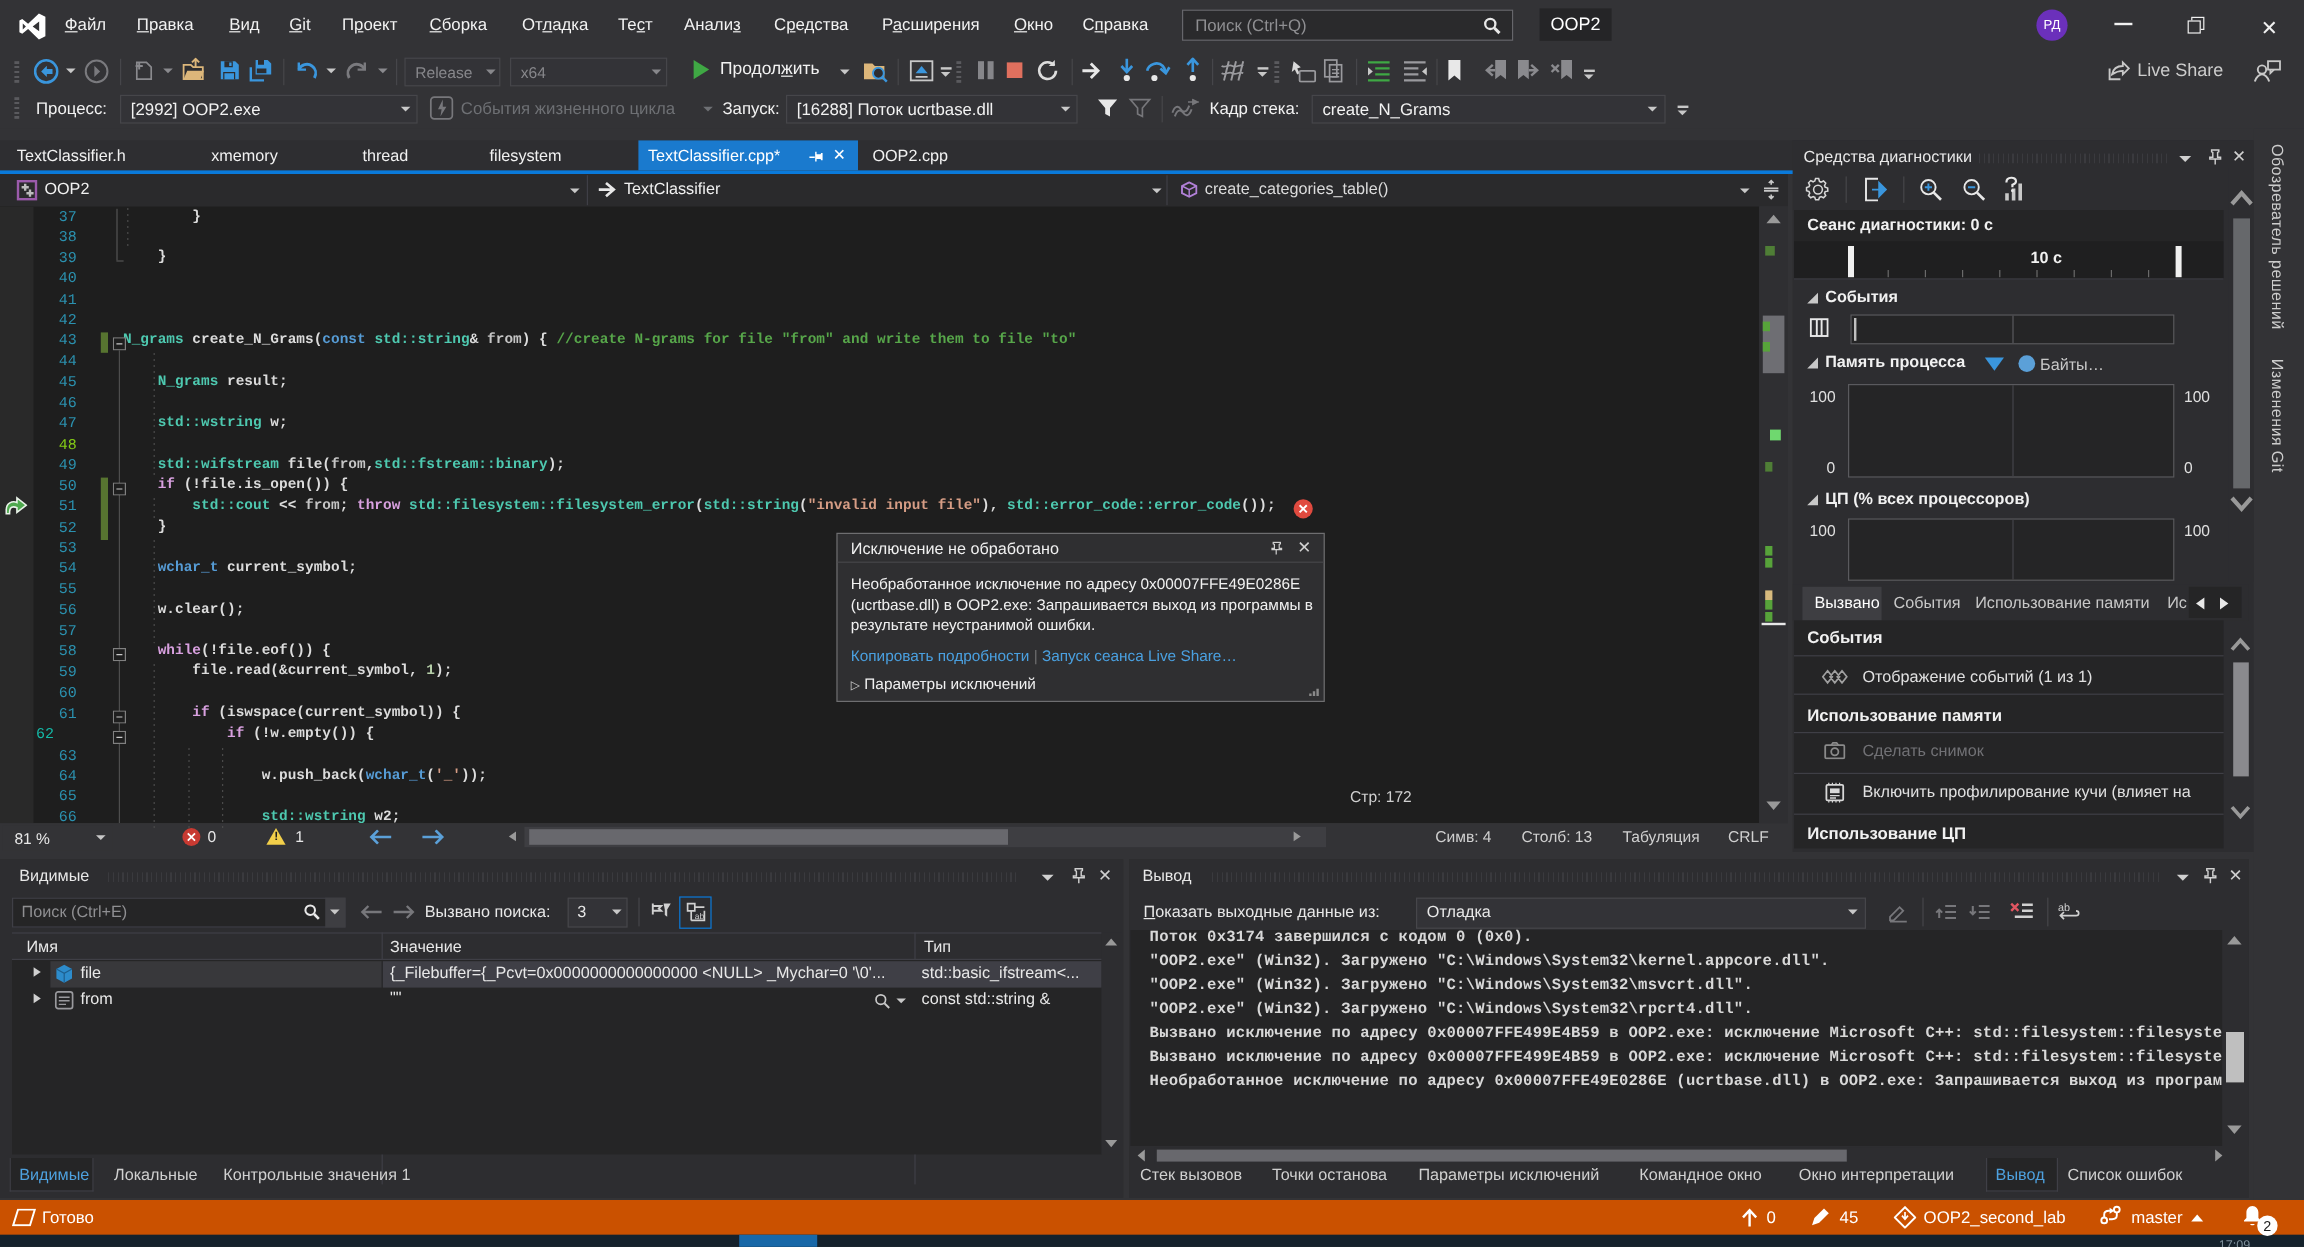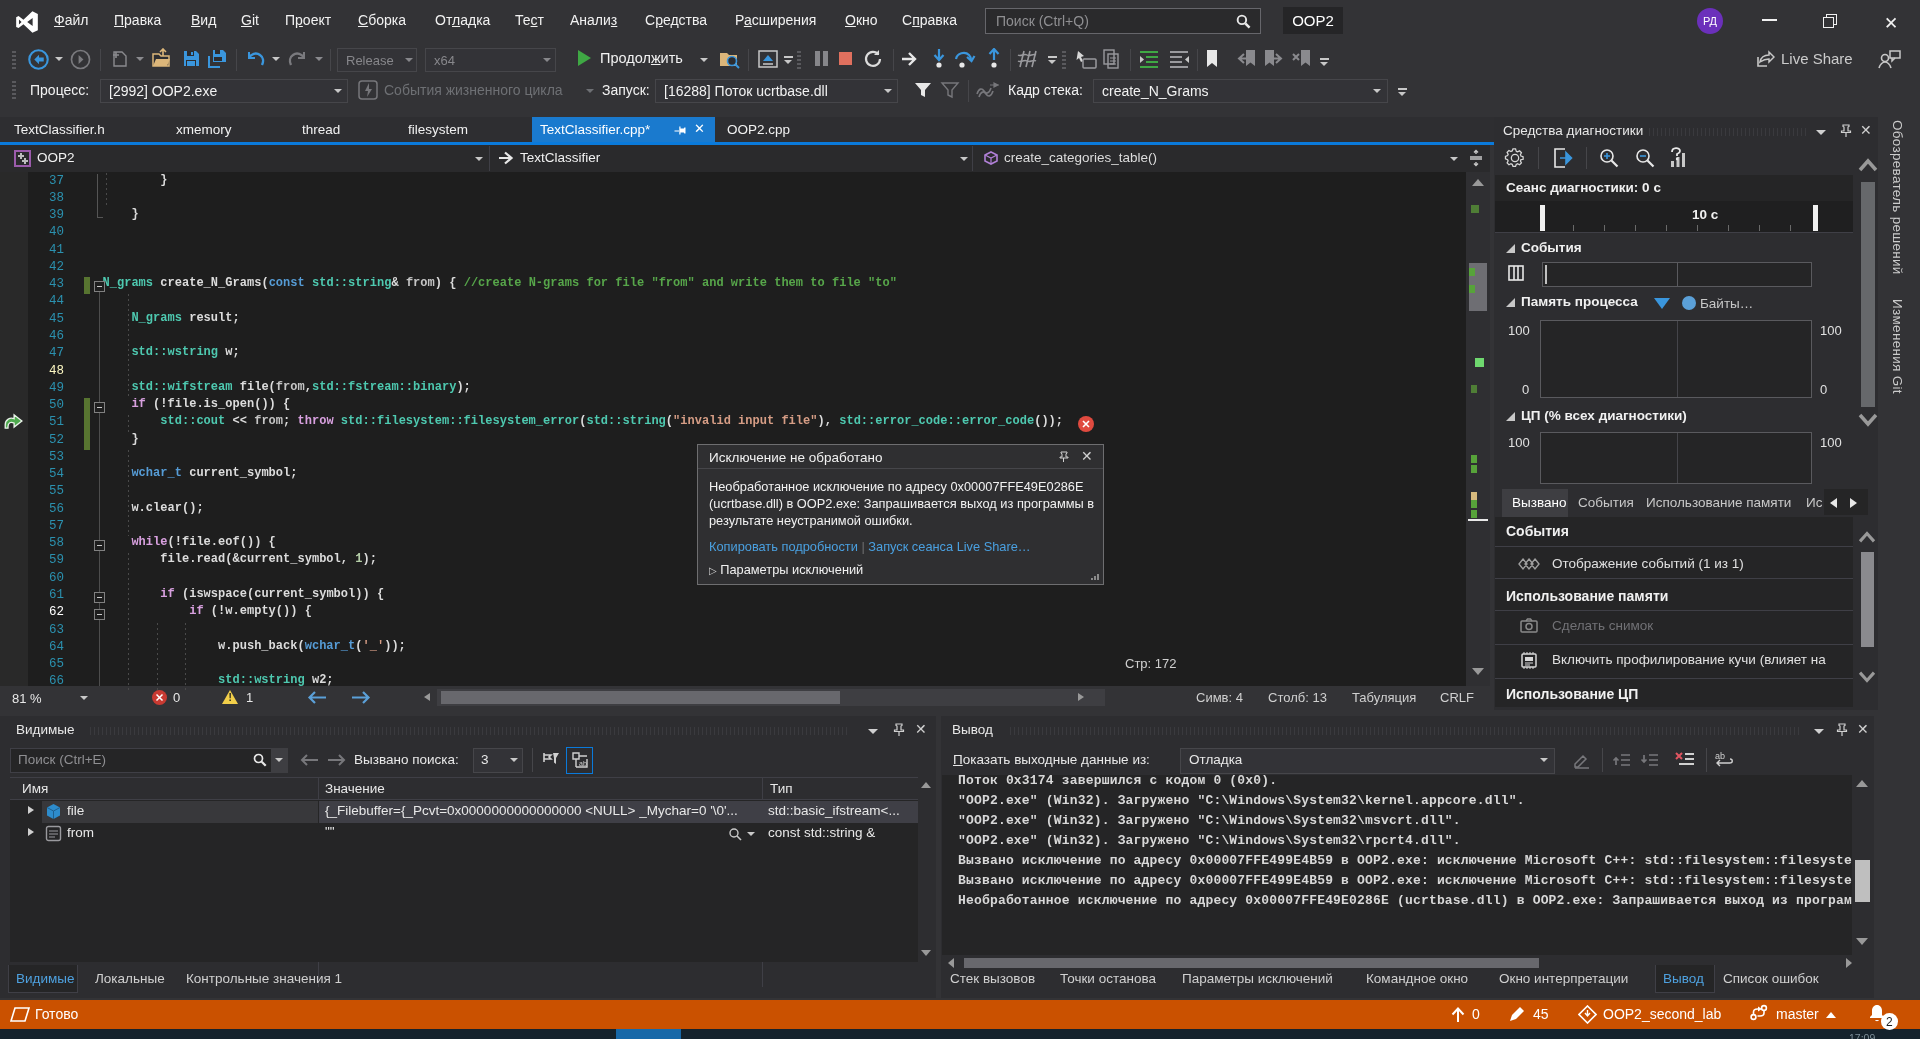--- a/index.html
+++ b/index.html
@@ -320,35 +320,35 @@
 <div class="ab mono" style="left:30px;top:190.8px;width:34px;text-align:right;font-size:12.5px;color:#2b91af">38</div>
 <div class="ab mono" style="left:30px;top:208.0px;width:34px;text-align:right;font-size:12.5px;color:#2b91af">39</div>
 <div class="ab mono" style="left:30px;top:225.3px;width:34px;text-align:right;font-size:12.5px;color:#2b91af">40</div>
 <div class="ab mono" style="left:30px;top:242.6px;width:34px;text-align:right;font-size:12.5px;color:#2b91af">41</div>
 <div class="ab mono" style="left:30px;top:259.9px;width:34px;text-align:right;font-size:12.5px;color:#2b91af">42</div>
 <div class="ab mono" style="left:30px;top:277.1px;width:34px;text-align:right;font-size:12.5px;color:#2b91af">43</div>
 <div class="ab mono" style="left:30px;top:294.4px;width:34px;text-align:right;font-size:12.5px;color:#2b91af">44</div>
 <div class="ab mono" style="left:30px;top:311.7px;width:34px;text-align:right;font-size:12.5px;color:#2b91af">45</div>
 <div class="ab mono" style="left:30px;top:328.9px;width:34px;text-align:right;font-size:12.5px;color:#2b91af">46</div>
 <div class="ab mono" style="left:30px;top:346.2px;width:34px;text-align:right;font-size:12.5px;color:#2b91af">47</div>
-<div class="ab mono" style="left:30px;top:363.5px;width:34px;text-align:right;font-size:12.5px;color:#fef9c3">48</div>
+<div class="ab mono" style="left:30px;top:363.5px;width:34px;text-align:right;font-size:12.5px;color:#84cc16">48</div>
 <div class="ab mono" style="left:30px;top:380.7px;width:34px;text-align:right;font-size:12.5px;color:#2b91af">49</div>
 <div class="ab mono" style="left:30px;top:398.0px;width:34px;text-align:right;font-size:12.5px;color:#2b91af">50</div>
 <div class="ab mono" style="left:30px;top:415.3px;width:34px;text-align:right;font-size:12.5px;color:#2b91af">51</div>
 <div class="ab mono" style="left:30px;top:432.6px;width:34px;text-align:right;font-size:12.5px;color:#2b91af">52</div>
 <div class="ab mono" style="left:30px;top:449.8px;width:34px;text-align:right;font-size:12.5px;color:#2b91af">53</div>
 <div class="ab mono" style="left:30px;top:467.1px;width:34px;text-align:right;font-size:12.5px;color:#2b91af">54</div>
 <div class="ab mono" style="left:30px;top:484.4px;width:34px;text-align:right;font-size:12.5px;color:#2b91af">55</div>
 <div class="ab mono" style="left:30px;top:501.6px;width:34px;text-align:right;font-size:12.5px;color:#2b91af">56</div>
 <div class="ab mono" style="left:30px;top:518.9px;width:34px;text-align:right;font-size:12.5px;color:#2b91af">57</div>
 <div class="ab mono" style="left:30px;top:536.2px;width:34px;text-align:right;font-size:12.5px;color:#2b91af">58</div>
 <div class="ab mono" style="left:30px;top:553.4px;width:34px;text-align:right;font-size:12.5px;color:#2b91af">59</div>
 <div class="ab mono" style="left:30px;top:570.7px;width:34px;text-align:right;font-size:12.5px;color:#2b91af">60</div>
 <div class="ab mono" style="left:30px;top:588.0px;width:34px;text-align:right;font-size:12.5px;color:#2b91af">61</div>
-<div class="ab mono" style="left:30px;top:605.2px;width:34px;text-align:right;font-size:12.5px;color:#ffffff">62</div>
+<div class="ab mono" style="left:30px;top:605.2px;width:34px;font-size:12.5px;color:#14b8a6">62</div>
 <div class="ab mono" style="left:30px;top:622.5px;width:34px;text-align:right;font-size:12.5px;color:#2b91af">63</div>
 <div class="ab mono" style="left:30px;top:639.8px;width:34px;text-align:right;font-size:12.5px;color:#2b91af">64</div>
 <div class="ab mono" style="left:30px;top:657.1px;width:34px;text-align:right;font-size:12.5px;color:#2b91af">65</div>
 <div class="ab mono" style="left:30px;top:674.3px;width:34px;text-align:right;font-size:12.5px;color:#2b91af">66</div>
 <div class="ab mono" style="left:102.5px;top:172.5px;font-size:12px;font-weight:bold;letter-spacing:0.02px;white-space:pre"><span style="color:#DCDCDC">        }</span></div>
 <div class="ab mono" style="left:102.5px;top:207.0px;font-size:12px;font-weight:bold;letter-spacing:0.02px;white-space:pre"><span style="color:#DCDCDC">    }</span></div>
 <div class="ab mono" style="left:102.5px;top:276.1px;font-size:12px;font-weight:bold;letter-spacing:0.02px;white-space:pre"><span style="color:#4EC9B0">N_grams</span><span style="color:#DCDCDC"> </span><span style="color:#DCDCDC">create_N_Grams</span><span style="color:#DCDCDC">(</span><span style="color:#569CD6">const</span><span style="color:#DCDCDC"> </span><span style="color:#4EC9B0">std::string</span><span style="color:#DCDCDC">&amp; </span><span style="color:#C5C5C5">from</span><span style="color:#DCDCDC">) { </span><span style="color:#57A64A">//create N-grams for file "from" and write them to file "to"</span></div>
 <div class="ab mono" style="left:102.5px;top:310.7px;font-size:12px;font-weight:bold;letter-spacing:0.02px;white-space:pre"><span style="color:#DCDCDC">    </span><span style="color:#4EC9B0">N_grams</span><span style="color:#DCDCDC"> result;</span></div>
 <div class="ab mono" style="left:102.5px;top:345.2px;font-size:12px;font-weight:bold;letter-spacing:0.02px;white-space:pre"><span style="color:#DCDCDC">    </span><span style="color:#4EC9B0">std::wstring</span><span style="color:#DCDCDC"> w;</span></div>
 <div class="ab mono" style="left:102.5px;top:379.7px;font-size:12px;font-weight:bold;letter-spacing:0.02px;white-space:pre"><span style="color:#DCDCDC">    </span><span style="color:#4EC9B0">std::wifstream</span><span style="color:#DCDCDC"> file(</span><span style="color:#C5C5C5">from</span><span style="color:#DCDCDC">,</span><span style="color:#4EC9B0">std::fstream::binary</span><span style="color:#DCDCDC">);</span></div>
@@ -504,21 +504,21 @@
 <div class="ab" style="left:1654px;top:298px;width:0;height:0;border-left:8px solid transparent;border-right:8px solid transparent;border-top:11px solid #3a96dd"></div>
 <div class="ab" style="left:1682px;top:296px;width:14px;height:14px;border-radius:7px;background:#5ba0d8"></div>
 <span class="ab" style="left:1700px;top:296px;font-size:13.5px;color:#c8c8c8">Байты…</span>
 <div class="ab" style="left:1540px;top:320px;width:272px;height:78px;border:1px solid #5a5a5e;background:#252526"></div>
 <div class="ab" style="left:1677px;top:321px;width:1px;height:76px;background:#45454a"></div>
 <span class="ab" style="left:1508px;top:323px;font-size:13px;color:#e0e0e0">100</span>
 <span class="ab" style="left:1522px;top:382px;font-size:13px;color:#e0e0e0">0</span>
 <span class="ab" style="left:1820px;top:323px;font-size:13px;color:#e0e0e0">100</span>
 <span class="ab" style="left:1820px;top:382px;font-size:13px;color:#e0e0e0">0</span>
 <div class="ab" style="left:1506px;top:412px;width:0;height:0;border-left:9px solid transparent;border-bottom:9px solid #c8c8c8"></div>
-<span class="ab" style="left:1521px;top:408px;font-size:13.5px;font-weight:bold;color:#f1f1f1">ЦП (% всех диагностики)</span>
+<span class="ab" style="left:1521px;top:408px;font-size:13.5px;font-weight:bold;color:#f1f1f1">ЦП (% всех процессоров)</span>
 <div class="ab" style="left:1540px;top:432px;width:272px;height:52px;border:1px solid #5a5a5e;background:#252526"></div>
 <div class="ab" style="left:1677px;top:433px;width:1px;height:50px;background:#45454a"></div>
 <span class="ab" style="left:1508px;top:435px;font-size:13px;color:#e0e0e0">100</span>
 <span class="ab" style="left:1820px;top:435px;font-size:13px;color:#e0e0e0">100</span>
 <div class="ab" style="left:1857px;top:140px;width:21px;height:345px;background:#2d2d30"></div>
 <svg class="ab" style="left:1858px;top:157px" width="20" height="16" viewBox="0 0 20 16">
     <path d="M2 13 10 4l8 9" fill="none" stroke="#999" stroke-width="3.5"></path>
   </svg>
 <svg class="ab" style="left:1858px;top:412px" width="20" height="16" viewBox="0 0 20 16">
     <path d="M2 3 10 12l8-9" fill="none" stroke="#999" stroke-width="3.5"></path>

